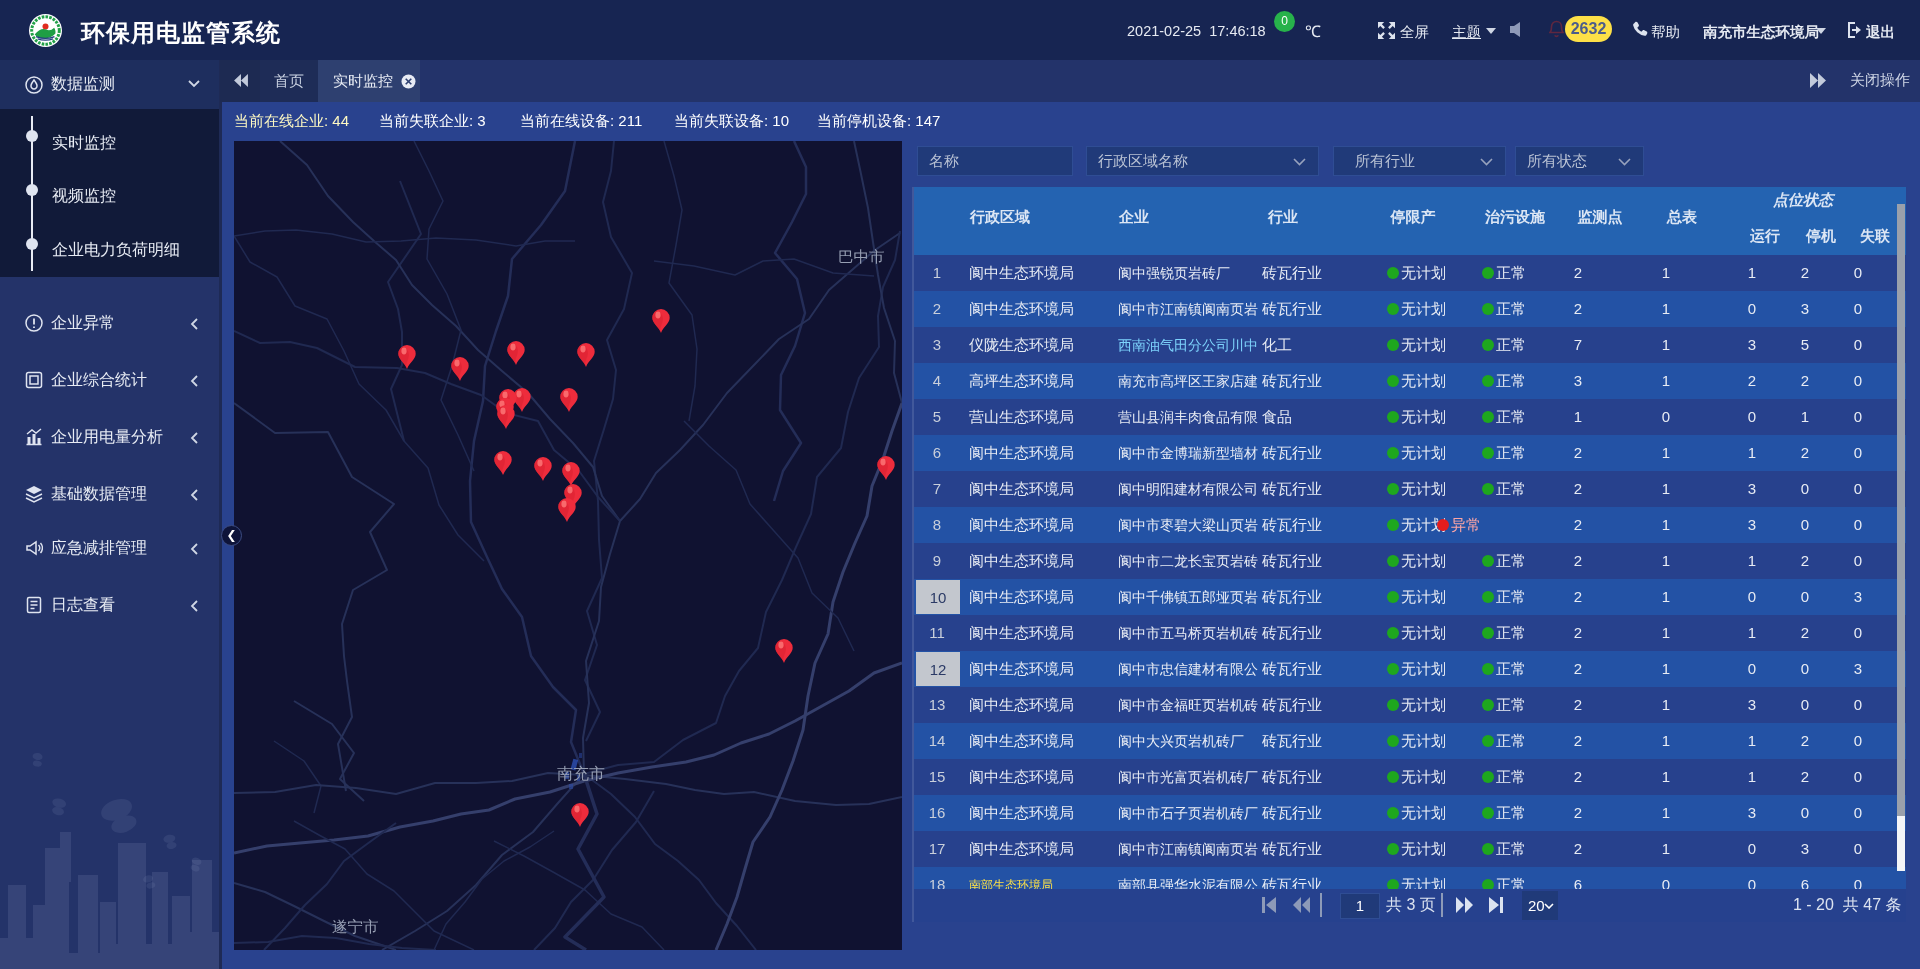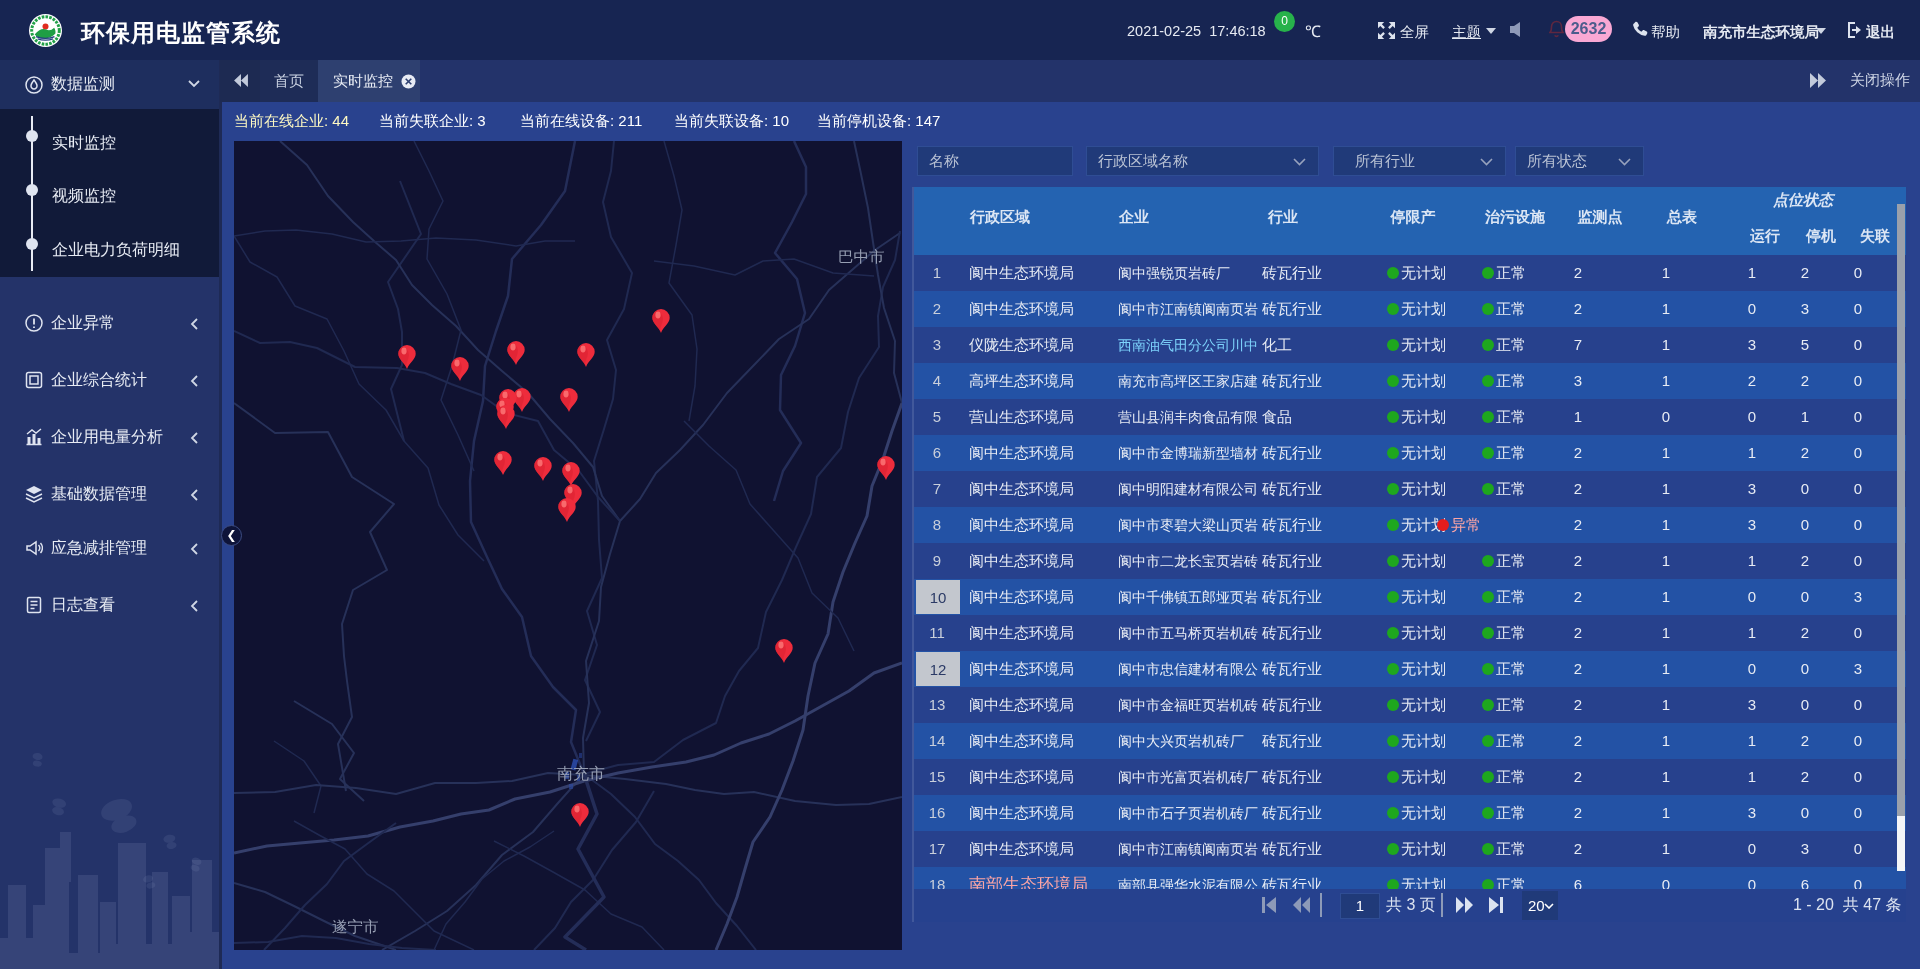--- a/index.html
+++ b/index.html
@@ -30,21 +30,21 @@
 <div class="abs" style="left:1400px;top:23px;font-size:14.5px;color:#e6eaf2;">全屏</div>
 <div class="abs" style="left:1452px;top:23px;font-size:14.5px;color:#e6eaf2;text-decoration:underline;">主题</div>
 <div class="abs" style="left:1486px;top:28px;width:0;height:0;border-left:5px solid transparent;border-right:5px solid transparent;border-top:6px solid #cfd6e4;"></div>
 <svg class="abs" style="left:1510px;top:22px;" width="14" height="15" viewBox="0 0 14 15" fill="#8f9ab8">
       <path d="M0 4h4l6-4v15l-6-4H0z"></path>
     </svg>
 <svg class="abs" style="left:1549px;top:20px;" width="15" height="18" viewBox="0 0 15 18" fill="none" stroke="#5e2740" stroke-width="1.6">
  <path d="M7.5 1.5c3 0 5 2.3 5 5.2 0 4.3 1.6 5.8 1.6 5.8H.9s1.6-1.5 1.6-5.8c0-2.9 2-5.2 5-5.2z"></path>
  <path d="M5.8 15.2a1.8 1.8 0 0 0 3.4 0"></path>
 </svg>
-<div class="abs" style="left:1565px;top:16px;width:47px;height:26px;border-radius:13px;background:#f9a8d4;color:#4b5c8c;font-size:16px;font-weight:bold;text-align:center;line-height:26px;">2632</div>
+<div class="abs" style="left:1565px;top:16px;width:47px;height:26px;border-radius:13px;background:#fde047;color:#4b5c8c;font-size:16px;font-weight:bold;text-align:center;line-height:26px;">2632</div>
 <svg class="abs" style="left:1632px;top:21px;" width="16" height="16" viewBox="0 0 16 16" fill="#dde3ee">
       <path d="M3.6.8C4.2.5 5 .7 5.4 1.3L6.8 3.7c.3.6.2 1.3-.3 1.7l-1 1c-.1.1-.2.4-.1.6a9.4 9.4 0 0 0 3.6 3.6c.2.1.5.1.6-.1l1-1c.4-.5 1.1-.6 1.7-.3l2.4 1.4c.6.4.8 1.2.5 1.8l-.8 1.5c-.4.6-1.1 1-1.8.9A13.6 13.6 0 0 1 1.2 4.4C1 3.7 1.4 3 2 2.6z"></path>
     </svg>
 <div class="abs" style="left:1651px;top:23px;font-size:14.5px;color:#e6eaf2;">帮助</div>
 <div class="abs" style="left:1703px;top:23px;font-size:14.5px;color:#e6eaf2;font-weight:bold;">南充市生态环境局</div>
 <div class="abs" style="left:1816px;top:28px;width:0;height:0;border-left:5px solid transparent;border-right:5px solid transparent;border-top:6px solid #cfd6e4;"></div>
 <svg class="abs" style="left:1846px;top:22px;" width="16" height="16" viewBox="0 0 16 16" fill="#dde3ee">
       <path d="M2 0h7v2H4v12h5v2H2zM10 4l5 4-5 4V9H6V7h4z"></path>
     </svg>
 <div class="abs" style="left:1866px;top:23px;font-size:14.5px;color:#e6eaf2;font-weight:bold;">退出</div>
@@ -493,21 +493,21 @@
 <div class="" style="position:absolute;left:1262px;top:831px;width:110px;height:36px;line-height:36px;color:#e8ecf4;font-size:15px;white-space:nowrap;">砖瓦行业</div>
 <div class="" style="position:absolute;left:1387px;top:831px;width:86px;height:36px;line-height:36px;color:#e8ecf4;font-size:15px;"><span style="display:inline-block;width:12px;height:12px;border-radius:6px;background:#1ea71e;vertical-align:-1px;margin-right:2px;"></span>无计划</div>
 <div class="" style="position:absolute;left:1482px;top:831px;width:86px;height:36px;line-height:36px;color:#e8ecf4;font-size:15px;"><span style="display:inline-block;width:12px;height:12px;border-radius:6px;background:#1ea71e;vertical-align:-1px;margin-right:2px;"></span>正常</div>
 <div class="" style="position:absolute;left:1546px;top:831px;width:64px;height:36px;line-height:36px;text-align:center;color:#e8ecf4;font-size:15px;">2</div>
 <div class="" style="position:absolute;left:1634px;top:831px;width:64px;height:36px;line-height:36px;text-align:center;color:#e8ecf4;font-size:15px;">1</div>
 <div class="" style="position:absolute;left:1726px;top:831px;width:52px;height:36px;line-height:36px;text-align:center;color:#e8ecf4;font-size:15px;">0</div>
 <div class="" style="position:absolute;left:1779px;top:831px;width:52px;height:36px;line-height:36px;text-align:center;color:#e8ecf4;font-size:15px;">3</div>
 <div class="" style="position:absolute;left:1832px;top:831px;width:52px;height:36px;line-height:36px;text-align:center;color:#e8ecf4;font-size:15px;">0</div>
 <div style="position:absolute;left:914px;top:867px;width:992px;height:36px;background:#2352a5;"></div>
 <div class="" style="position:absolute;left:914px;top:867px;width:46px;height:36px;line-height:36px;text-align:center;color:#c9cfdb;font-size:15px;">18</div>
-<div class="" style="position:absolute;left:969px;top:867px;width:145px;height:36px;line-height:36px;color:#fca5a5;font-size:17px;white-space:nowrap;">南部生态环境局</div>
+<div class="" style="position:absolute;left:969px;top:867px;width:145px;height:36px;line-height:36px;color:#fde047;font-size:12px;white-space:nowrap;">南部生态环境局</div>
 <div class="" style="position:absolute;left:1118px;top:867px;width:140px;height:36px;line-height:36px;color:#e8ecf4;font-size:14px;white-space:nowrap;overflow:hidden;">南部县强华水泥有限公</div>
 <div class="" style="position:absolute;left:1262px;top:867px;width:110px;height:36px;line-height:36px;color:#e8ecf4;font-size:15px;white-space:nowrap;">砖瓦行业</div>
 <div class="" style="position:absolute;left:1387px;top:867px;width:86px;height:36px;line-height:36px;color:#e8ecf4;font-size:15px;"><span style="display:inline-block;width:12px;height:12px;border-radius:6px;background:#1ea71e;vertical-align:-1px;margin-right:2px;"></span>无计划</div>
 <div class="" style="position:absolute;left:1482px;top:867px;width:86px;height:36px;line-height:36px;color:#e8ecf4;font-size:15px;"><span style="display:inline-block;width:12px;height:12px;border-radius:6px;background:#1ea71e;vertical-align:-1px;margin-right:2px;"></span>正常</div>
 <div class="" style="position:absolute;left:1546px;top:867px;width:64px;height:36px;line-height:36px;text-align:center;color:#e8ecf4;font-size:15px;">6</div>
 <div class="" style="position:absolute;left:1634px;top:867px;width:64px;height:36px;line-height:36px;text-align:center;color:#e8ecf4;font-size:15px;">0</div>
 <div class="" style="position:absolute;left:1726px;top:867px;width:52px;height:36px;line-height:36px;text-align:center;color:#e8ecf4;font-size:15px;">0</div>
 <div class="" style="position:absolute;left:1779px;top:867px;width:52px;height:36px;line-height:36px;text-align:center;color:#e8ecf4;font-size:15px;">6</div>
 <div class="" style="position:absolute;left:1832px;top:867px;width:52px;height:36px;line-height:36px;text-align:center;color:#e8ecf4;font-size:15px;">0</div>
 </div>

